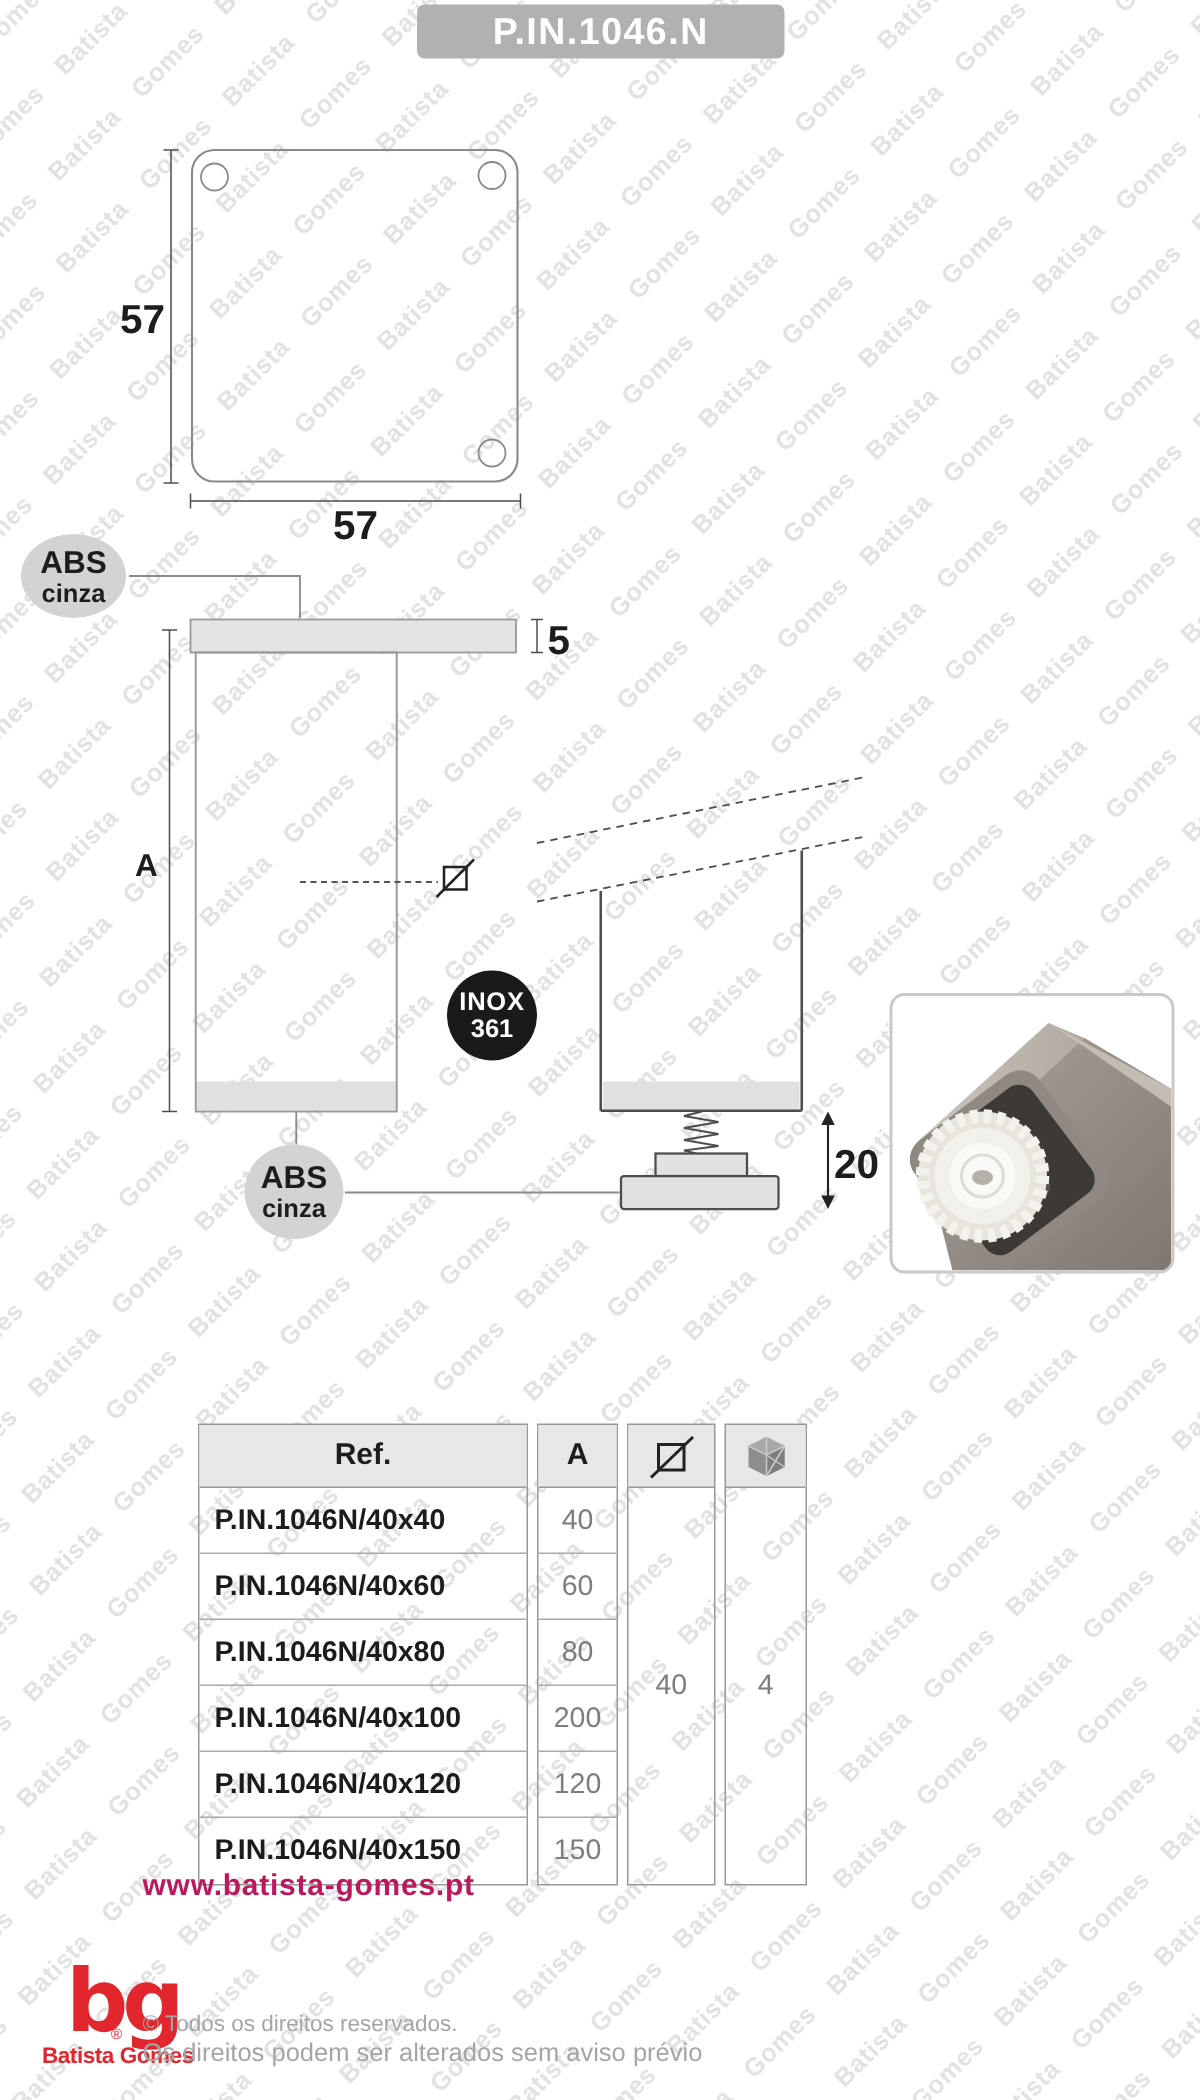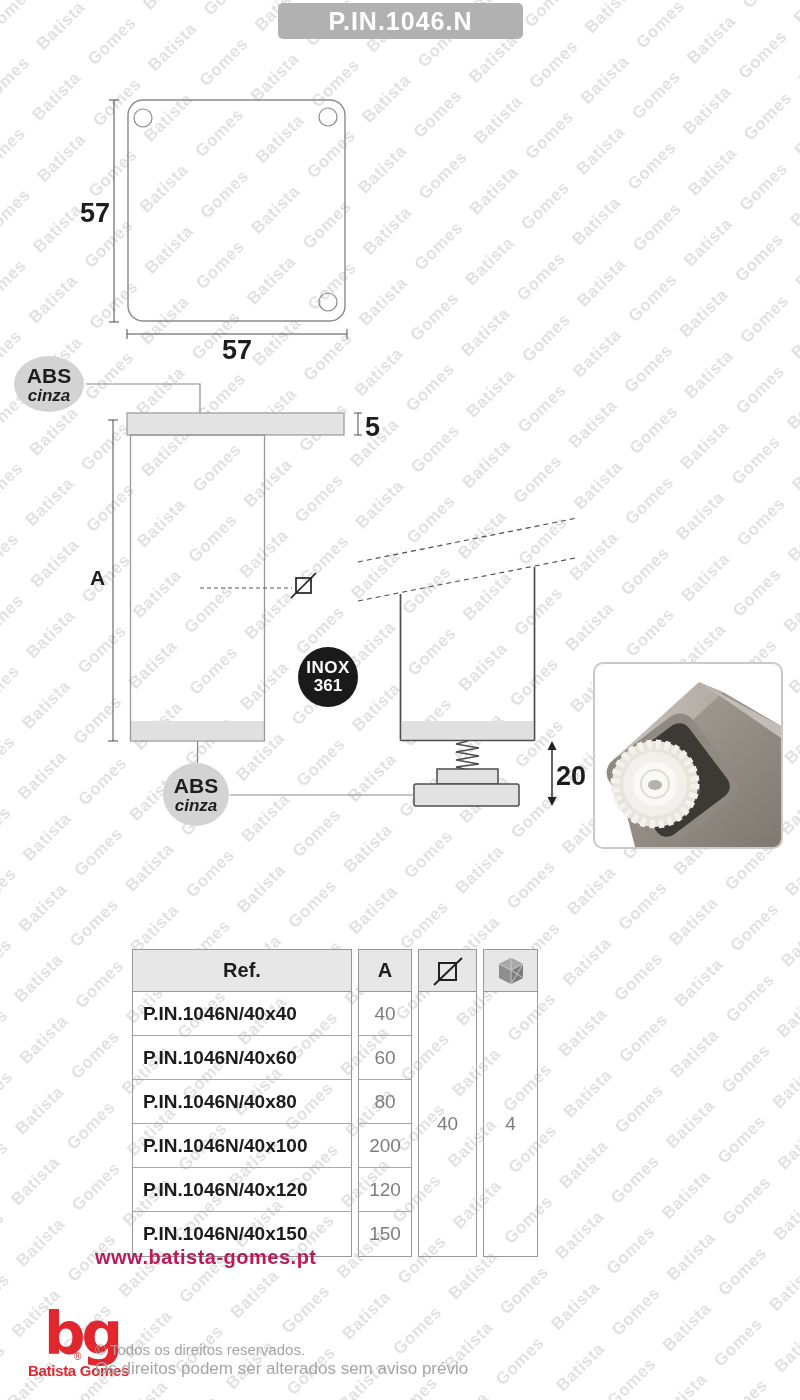--- a/index.html
+++ b/index.html
@@ -20,21 +20,21 @@
   #lbl-57v{left:78px;top:198px;width:34px;text-align:center;}
   #lbl-57h{left:216px;top:335px;width:42px;text-align:center;}
   #lbl-5{left:365px;top:412px;}
   #lbl-A{left:90px;top:566px;font-size:21px;}
   #lbl-30{left:556px;top:761px;}
   .mat-badge{position:absolute;z-index:2;background:#d3d3d3;border-radius:50%;
              display:flex;flex-direction:column;align-items:center;justify-content:center;line-height:1;}
   #abs-top{left:14px;top:356px;width:70px;height:56px;}
   #abs-bottom{left:163px;top:763px;width:66px;height:63px;}
   .mat-badge .l1{font-weight:bold;font-size:21px;}
-  .mat-badge .l2{font-size:17px;font-weight:600;margin-top:1px;font-style:italic;}
+  .mat-badge .l2{font-size:17px;font-weight:600;margin-top:1px;}
   #inox-badge{position:absolute;left:298px;top:647px;width:60px;height:60px;background:#1a1a1a;
               border-radius:50%;z-index:2;display:flex;flex-direction:column;align-items:center;
               justify-content:center;color:#fff;line-height:1.05;}
   #inox-badge .l1{font-weight:bold;font-size:17px;letter-spacing:.5px;}
   #inox-badge .l2{font-weight:bold;font-size:17px;}
   
   #photo-frame{position:absolute;left:593px;top:662px;width:190px;height:187px;background:#fff;
                border:2px solid #c9c9c9;border-radius:10px;overflow:hidden;z-index:2;box-sizing:border-box;}
   
   #spec-table{position:absolute;left:132px;top:949px;display:flex;gap:6px;z-index:2;}

